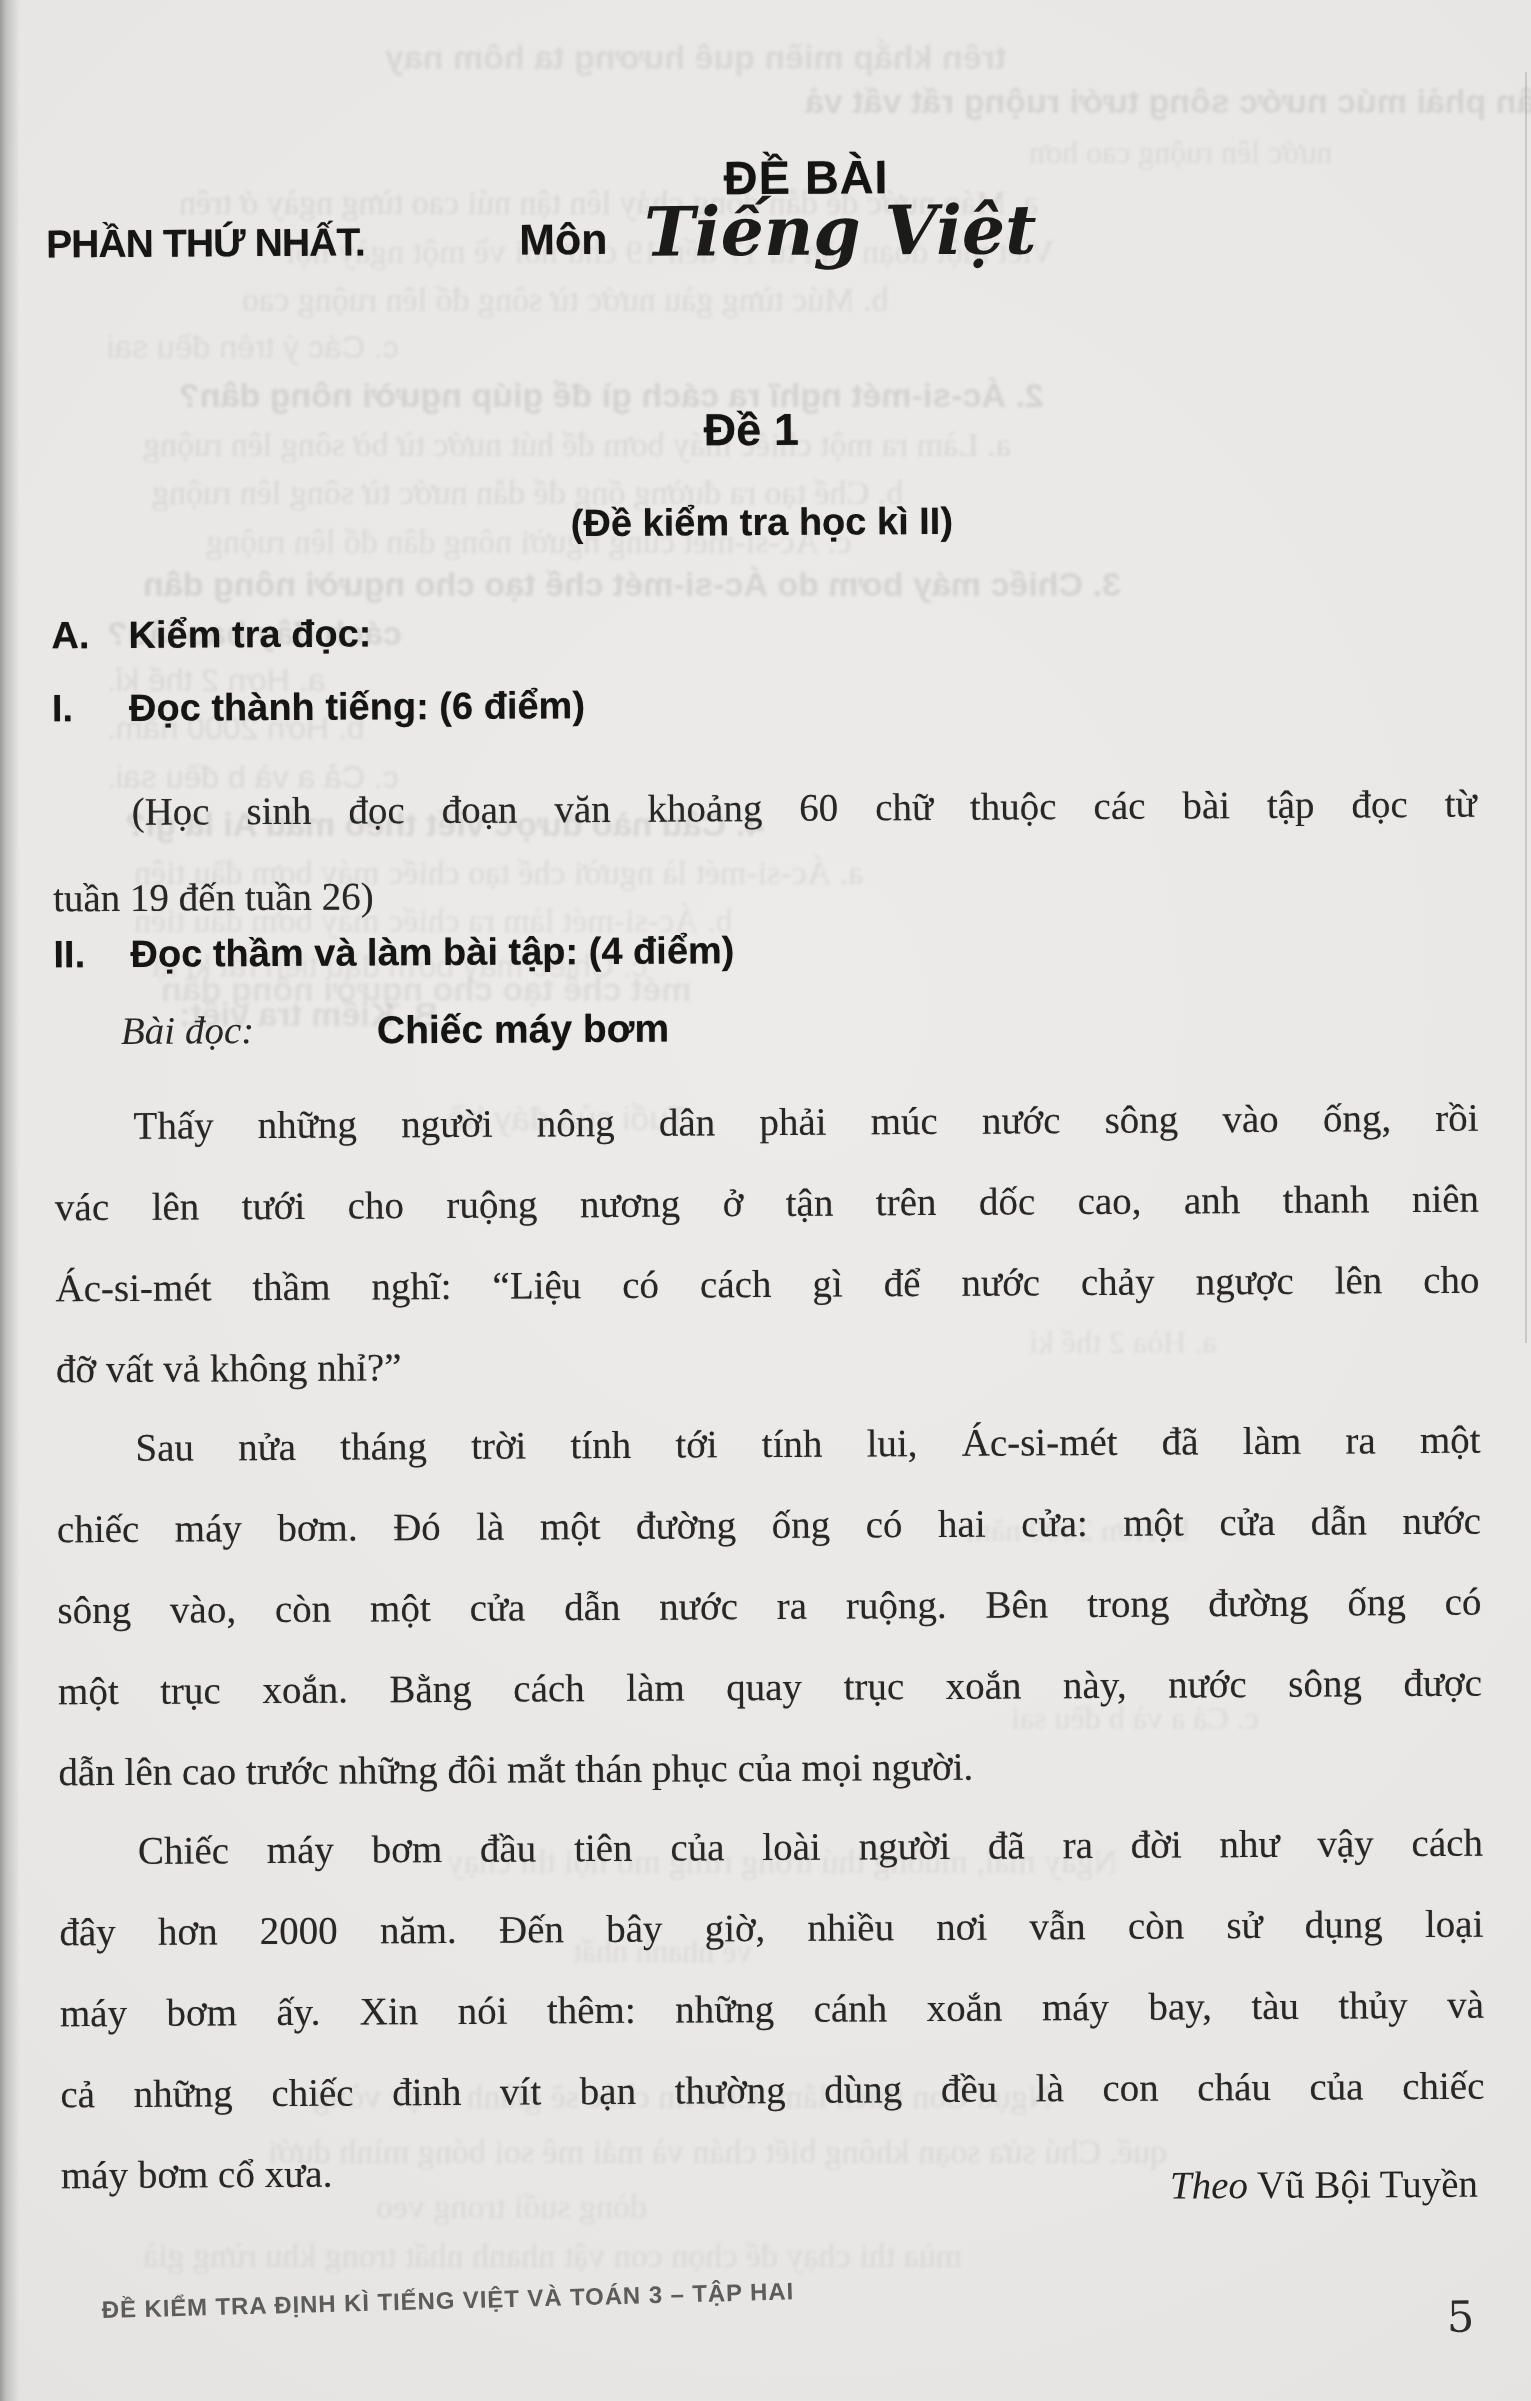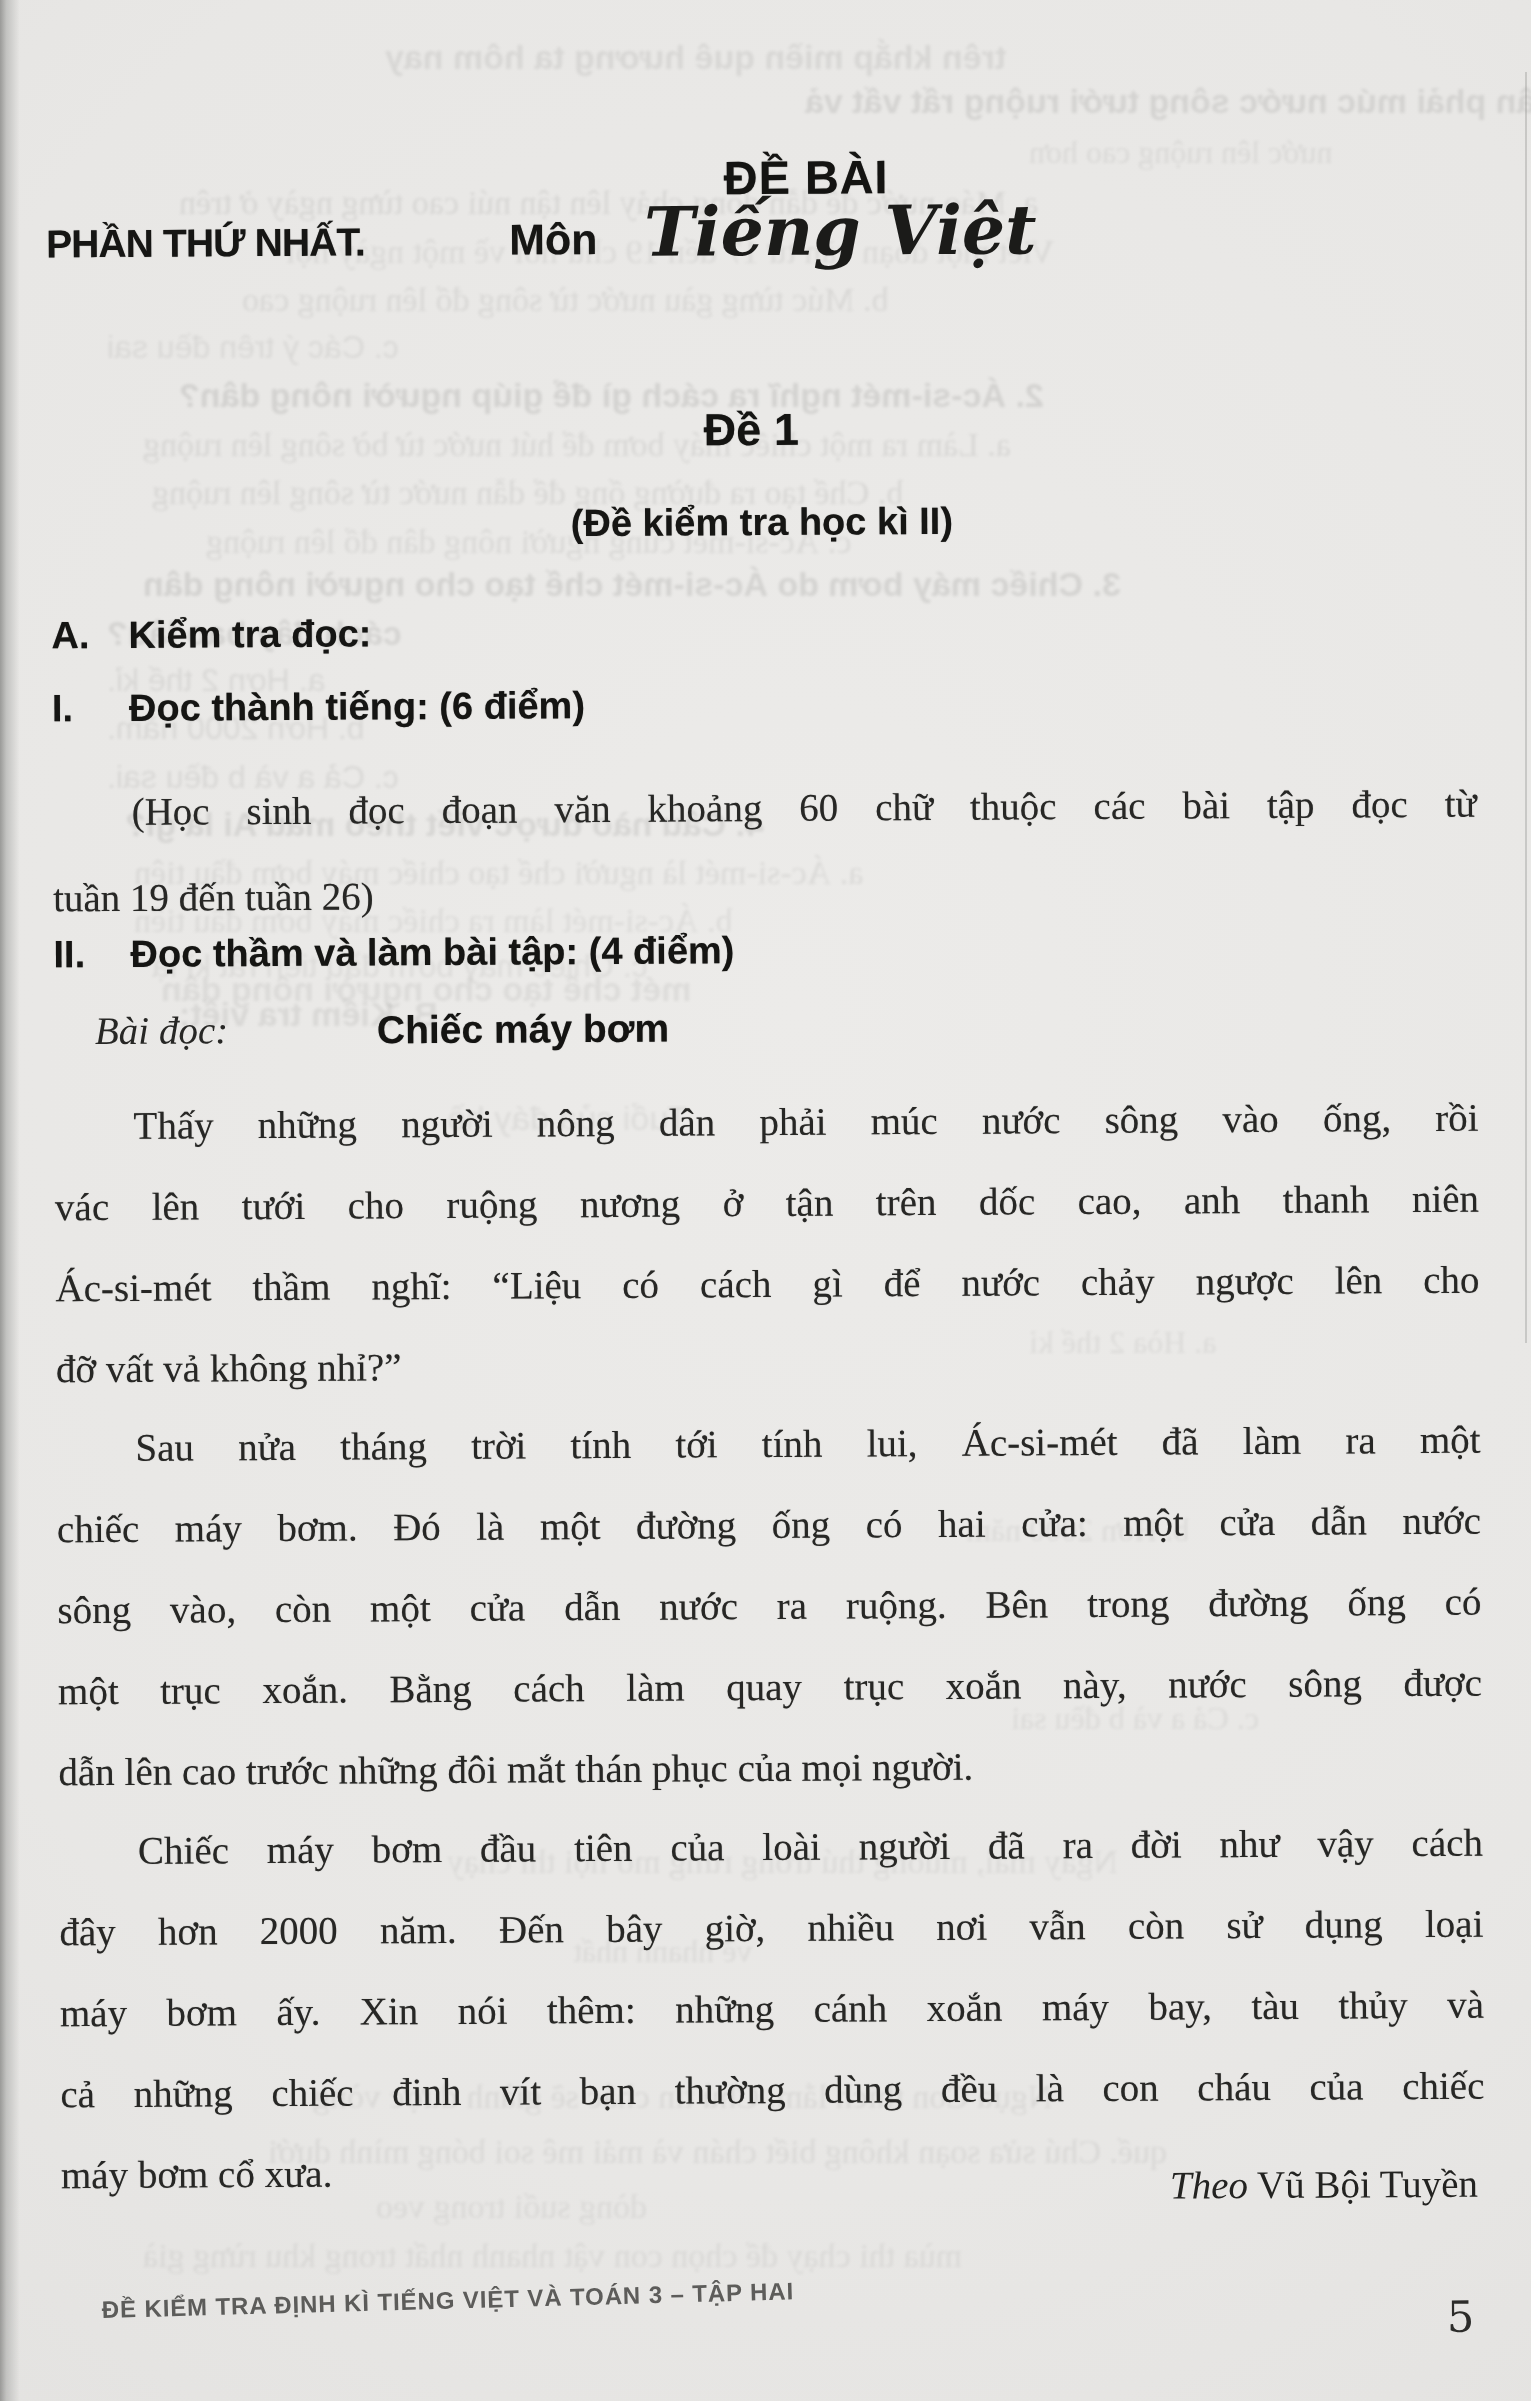--- a/index.html
+++ b/index.html
@@ -22,42 +22,42 @@
   .ghostlayer{position:absolute;left:0;top:0;width:100%;height:100%;}
   .ghostline{position:absolute;white-space:nowrap;color:#60605e;
     transform:scaleX(-1);filter:blur(1.6px);}
   
   .sans{font-family:"Liberation Sans", sans-serif;}
   .doc-title{position:absolute;left:730px;top:154px;font-size:47px;font-weight:700;
     letter-spacing:0.9px;color:#141412;line-height:1;text-shadow:0 0 0.9px rgba(20,20,18,.5);}
   .part-row{position:absolute;left:52px;top:213px;width:1432px;height:81px;}
   .part-label{position:absolute;left:0;top:7.2px;font-size:39px;font-weight:700;
     letter-spacing:-0.9px;color:#161614;line-height:1;text-shadow:0 0 0.9px rgba(20,20,18,.45);}
-  .subject-prefix{position:absolute;left:463px;top:3.6px;font-size:43px;font-weight:700;
+  .subject-prefix{position:absolute;left:473px;top:3.6px;font-size:43px;font-weight:700;
     color:#161614;line-height:1;text-shadow:0 0 0.9px rgba(20,20,18,.45);}
   .subject-name{position:absolute;left:598px;top:-16px;font-size:68px;font-style:italic;
     font-weight:600;font-family:"DejaVu Serif", serif;color:#1b1b19;line-height:1;}
   .exam-no{position:absolute;left:0;top:407px;width:1512px;text-align:center;
     font-size:45px;font-weight:700;color:#141412;line-height:1;
     text-shadow:0 0 0.9px rgba(20,20,18,.5);}
   .exam-sub{position:absolute;left:0;top:503px;width:1532px;text-align:center;
     font-size:38px;font-weight:700;color:#161614;line-height:1;
     text-shadow:0 0 0.9px rgba(20,20,18,.45);}
   .h-row{position:absolute;left:55px;width:1432px;height:54px;font-size:38px;
     font-weight:700;color:#151513;line-height:1;text-shadow:0 0 0.9px rgba(20,20,18,.45);}
   .h-label{display:inline-block;width:77px;}
   
   .note,.para{position:absolute;left:55px;width:1424px;color:#272725;
     font-size:39px;text-shadow:0 0 0.9px rgba(30,30,28,.4);}
   .bodyline{height:81px;line-height:81px;text-align:justify;text-align-last:justify;
     white-space:nowrap;}
   .bodyline.indent{padding-left:79px;}
   .bodyline.last{text-align-last:left;}
   .reading-row{position:absolute;left:0;top:1004px;width:1532px;height:54px;}
-  .reading-label{position:absolute;left:96px;top:0;font-style:italic;font-size:39px;
+  .reading-label{position:absolute;left:122px;top:0;font-style:italic;font-size:39px;
     color:#272725;}
   .reading-title{position:absolute;left:378px;top:1.8px;font-size:39px;font-weight:700;
     color:#141412;font-family:"Liberation Sans", sans-serif;
     text-shadow:0 0 0.9px rgba(20,20,18,.5);}
   .attribution{position:absolute;left:55px;top:2165px;width:1417px;text-align:right;
     font-size:39px;color:#232321;}
   .attribution .pre{font-style:italic;margin-left:28px;}
   
   .footer-title{position:absolute;left:95px;top:2292px;font-size:24px;font-weight:700;
     font-family:"Liberation Sans", sans-serif;color:#454543;letter-spacing:0.9px;

